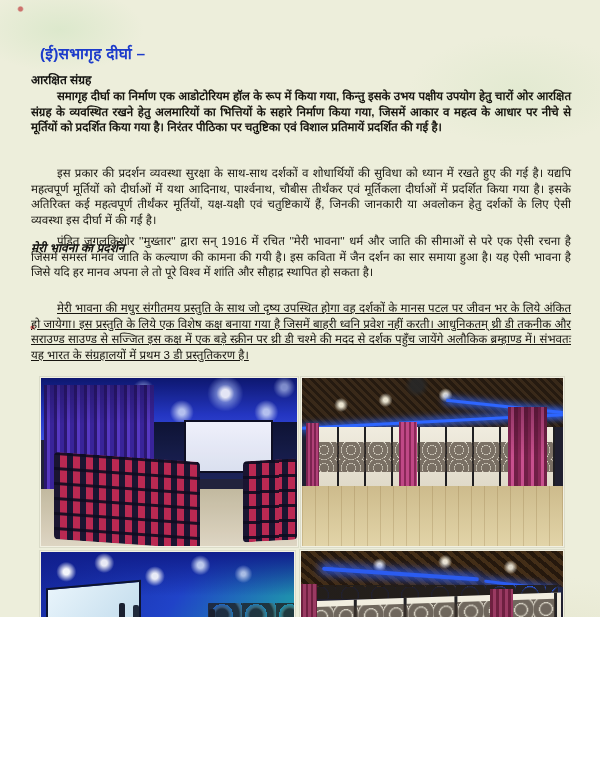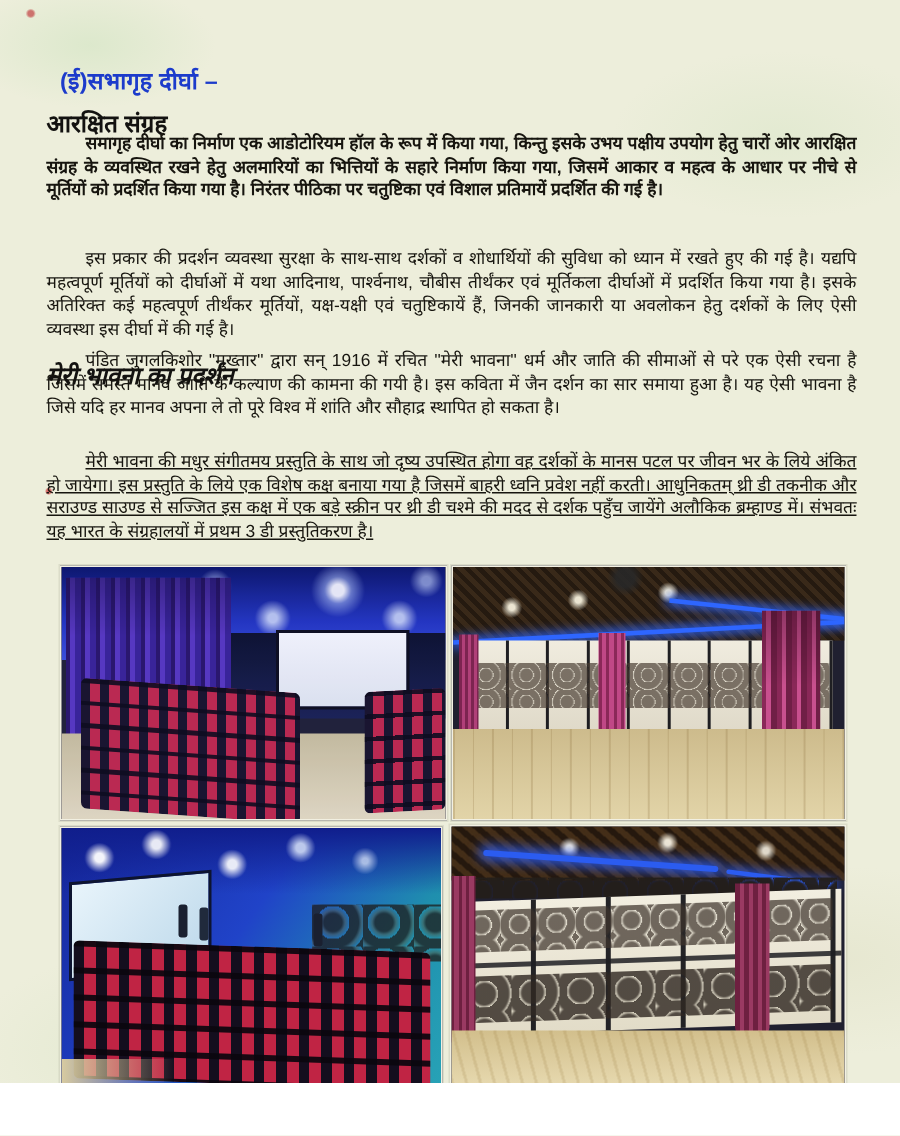--- a/index.html
+++ b/index.html
@@ -1,33 +1,33 @@
 <!DOCTYPE html>
 <html><head>
 <meta charset="utf-8">
 <style>
   html,body{margin:0;padding:0;}
   .page{
-    position:relative;width:600px;height:722px;overflow:hidden;
+    position:relative;width:600px;height:617px;overflow:hidden;
     background:
       radial-gradient(ellipse 120px 60px at 60px 30px, rgba(170,215,160,0.25), transparent 70%),
       radial-gradient(ellipse 160px 80px at 520px 90px, rgba(180,215,165,0.18), transparent 70%),
       radial-gradient(ellipse 140px 90px at 80px 700px, rgba(180,210,160,0.15), transparent 70%),
       radial-gradient(ellipse 180px 90px at 560px 640px, rgba(200,200,160,0.18), transparent 70%),
       #edeedb;
     font-family:"Liberation Sans","DejaVu Sans",sans-serif;
     color:#151310;
   }
   .red-mark{position:absolute;left:17px;top:6px;width:7px;height:6px;border-radius:50%;
     background:radial-gradient(circle,#c44a4a 0 40%,rgba(196,74,74,0) 75%);opacity:.75;}
   .red-dot2{position:absolute;left:30px;top:325px;width:5px;height:5px;border-radius:50%;
     background:radial-gradient(circle,#cc4444 0 40%,rgba(204,68,68,0) 75%);opacity:.8;}
   .title{position:absolute;left:40px;top:42px;font-size:15.5px;font-weight:bold;color:#1c3bcb;
     letter-spacing:.2px;}
-  .subhead{position:absolute;left:31px;font-size:16px;font-weight:bold;color:#131210;}
+  .subhead{position:absolute;left:31px;font-size:12px;font-weight:bold;color:#131210;}
   .subhead1{top:71px;}
   .subhead2{top:239px;font-style:italic;}
   .para{position:absolute;left:31px;width:540px;font-size:11.6px;line-height:15.5px;
     text-align:justify;text-indent:26px;color:#17150f;font-weight:500;}
   .p1{top:88px;font-weight:bold;}
   .p2{top:165px;}
   .p3{top:233px;}
   .p4{top:300px;text-decoration:underline;}
   .caption{position:absolute;left:0;top:726px;width:600px;text-align:center;
     font-size:12.5px;font-weight:bold;color:#1c3bcb;}

